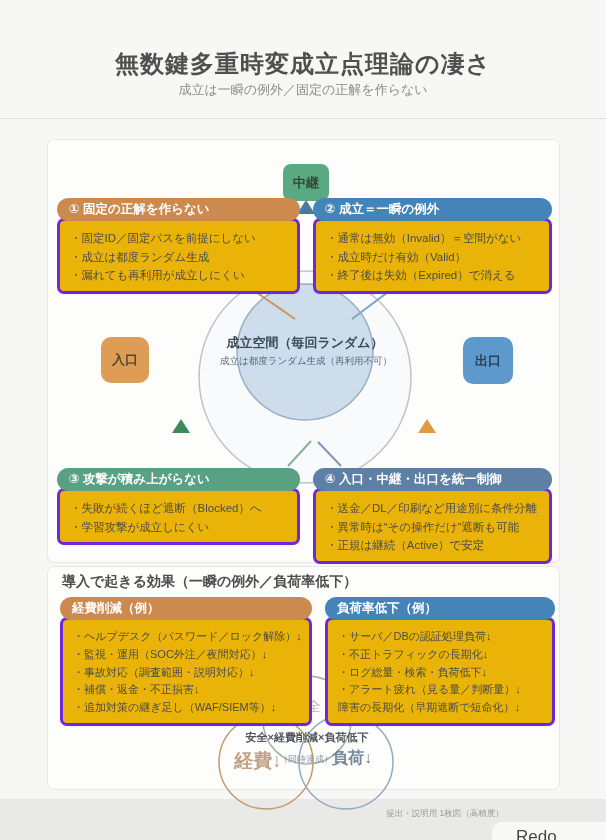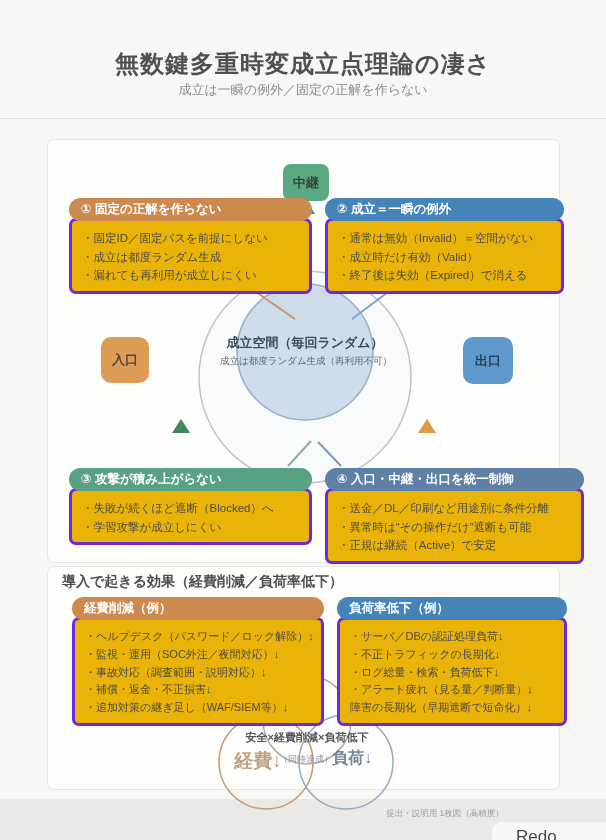--- a/index.html
+++ b/index.html
@@ -22,21 +22,21 @@
   .effects-panel { left:47px; top:566px; width:511px; height:222px; }
 
   svg.overlay { position:absolute; left:0; top:0; pointer-events:none; }
 
   .node { position:absolute; display:flex; align-items:center; justify-content:center;
           font-weight:bold; font-size:13px; }
   .node-relay { left:283px; top:164px; width:46px; height:37px; background:#5aa981; border-radius:8px; color:#33463a; }
   .node-entry { left:101px; top:337px; width:48px; height:46px; background:#dd9d56; border-radius:10px; color:#57452d; }
   .node-exit  { left:463px; top:337px; width:50px; height:47px; background:#5e99cd; border-radius:10px; color:#293f55; }
 
-  .callout { position:absolute;margin-left:12px; }
+  .callout { position:absolute; }
   .callout-header { color:#fff; font-weight:bold; font-size:12.5px; line-height:23px;
                     height:23px; border-radius:12px; padding:0 12px; position:relative; z-index:2;
                     white-space:nowrap; }
   .hdr-orange { background:#cd8a4e; }
   .hdr-blue   { background:#4484b8; }
   .hdr-green  { background:#58a182; }
   .hdr-slate  { background:#5e7fa6; }
   .callout-body { background:#eab308; border:3px solid #6d28d9; border-radius:7px;
                   margin-top:-3px; padding:8px 10px 6px; position:relative; z-index:1;
                   box-shadow:0 1px 2px rgba(0,0,0,0.04); }
@@ -124,35 +124,35 @@
   </div>
 
   <div class="callout" style="left:57px; top:468px; width:243px;">
     <div class="callout-header hdr-green">③ 攻撃が積み上がらない</div>
     <div class="callout-body">
       <div class="bullet">・失敗が続くほど遮断（Blocked）へ</div>
       <div class="bullet">・学習攻撃が成立しにくい</div>
     </div>
   </div>
 
-  <div class="callout" style="left:313px; top:468px; width:259px;">
+  <div class="callout" style="left:313px; top:468px; width:239px;">
     <div class="callout-header hdr-slate">④ 入口・中継・出口を統一制御</div>
     <div class="callout-body">
       <div class="bullet">・送金／DL／印刷など用途別に条件分離</div>
       <div class="bullet">・異常時は“その操作だけ”遮断も可能</div>
       <div class="bullet">・正規は継続（Active）で安定</div>
     </div>
   </div>
 
   <div class="center-label">
     <div class="center-title">成立空間（毎回ランダム）</div>
     <div class="center-sub">成立は都度ランダム生成（再利用不可）</div>
   </div>
 
-  <div class="effects-title">導入で起きる効果（経費削減／負荷率低下）</div>
+  <div class="effects-title">導入で起きる効果（一瞬の例外／負荷率低下）</div>
 
   <div class="callout" style="left:60px; top:597px; width:252px;">
     <div class="callout-header hdr-orange">経費削減（例）</div>
     <div class="callout-body">
       <div class="bullet bullet-sm">・ヘルプデスク（パスワード／ロック解除）↓</div>
       <div class="bullet bullet-sm">・監視・運用（SOC外注／夜間対応）↓</div>
       <div class="bullet bullet-sm">・事故対応（調査範囲・説明対応）↓</div>
       <div class="bullet bullet-sm">・補償・返金・不正損害↓</div>
       <div class="bullet bullet-sm">・追加対策の継ぎ足し（WAF/SIEM等）↓</div>
     </div>

